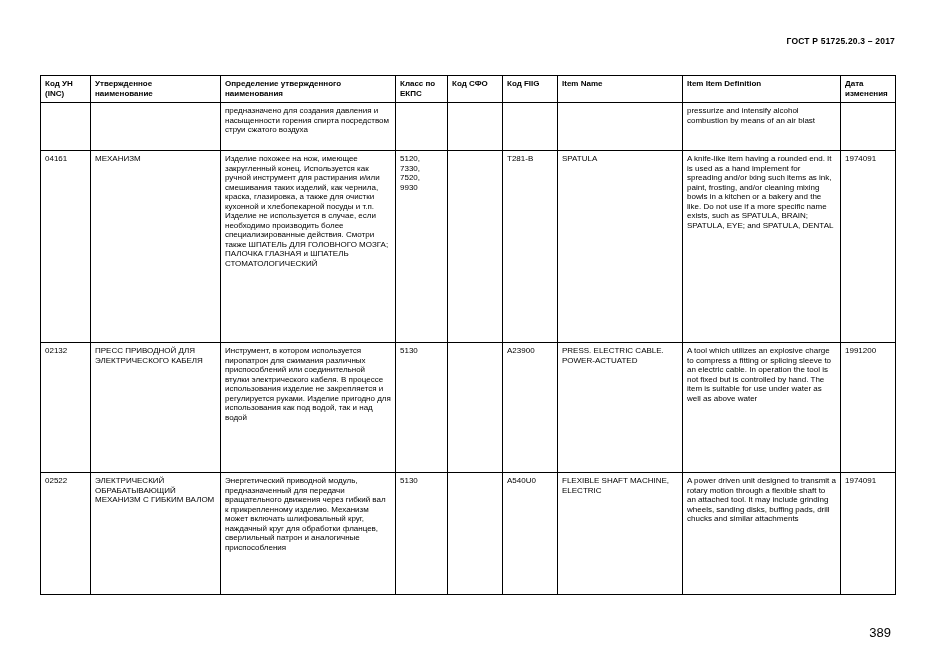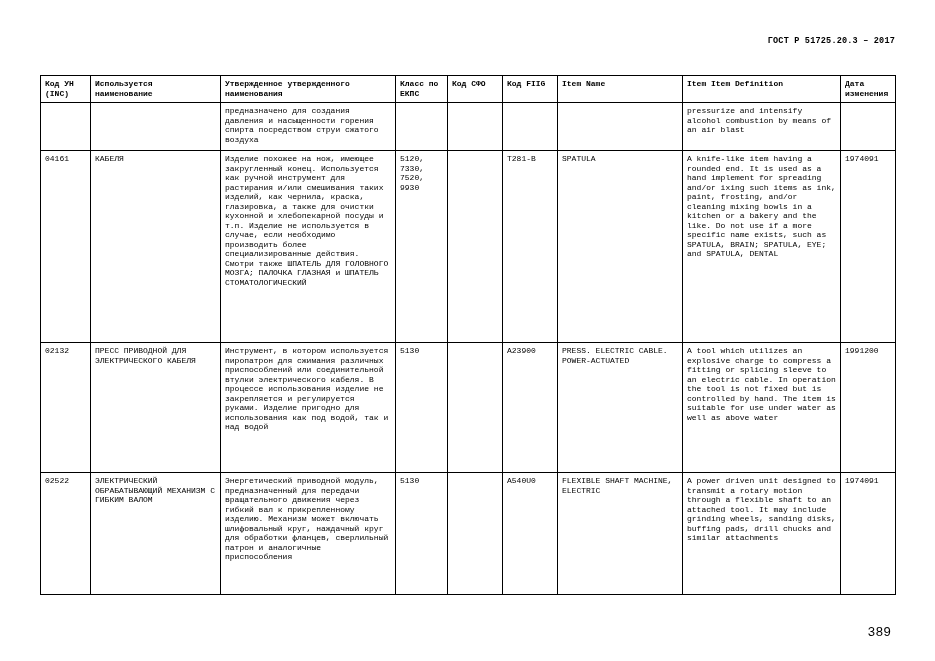--- a/index.html
+++ b/index.html
@@ -3,21 +3,21 @@
 <meta charset="utf-8">
 <style>
   * { margin: 0; padding: 0; box-sizing: border-box; }
   html, body { background: #e8e8e8; }
   .page {
     position: relative;
     width: 935px;
     height: 661px;
     margin: 0 auto;
     background: #ffffff;
-    font-family: Liberation Mono, monospace;
+    font-family: Liberation Sans, sans-serif;
     color: #000;
     overflow: hidden;
   }
   .doc-header {
     position: absolute;
     top: 36px;
     right: 40px;
     font-size: 8.5px;
     font-weight: bold;
     letter-spacing: 0.2px;
@@ -71,23 +71,23 @@
       <col style="width:55px">
       <col style="width:55px">
       <col style="width:125px">
       <col style="width:158px">
       <col style="width:55px">
     </colgroup>
     <thead>
       <tr class="r-head">
         <th>Код УН
 (INC)</th>
-        <th>Используется
+        <th>Утвержденное
 наименование</th>
-        <th>Утвержденное утвержденного
+        <th>Определение утвержденного
 наименования</th>
         <th>Класс по
 ЕКПС</th>
         <th>Код СФО</th>
         <th>Код FIIG</th>
         <th>Item Name</th>
         <th>Item Item Definition</th>
         <th>Дата
 изменения</th>
       </tr>
@@ -99,21 +99,21 @@
         <td>предназначено для создания давления и насыщенности горения спирта посредством струи сжатого воздуха</td>
         <td></td>
         <td></td>
         <td></td>
         <td></td>
         <td>pressurize and intensify alcohol combustion by means of an air blast</td>
         <td></td>
       </tr>
       <tr class="r1">
         <td>04161</td>
-        <td>КАБЕЛЯ</td>
+        <td>МЕХАНИЗМ</td>
         <td>Изделие похожее на нож, имеющее закругленный конец. Используется как ручной инструмент для растирания и/или смешивания таких изделий, как чернила, краска, глазировка, а также для очистки кухонной и хлебопекарной посуды и т.п. Изделие не используется в случае, если необходимо производить более специализированные действия. Смотри также ШПАТЕЛЬ ДЛЯ ГОЛОВНОГО МОЗГА; ПАЛОЧКА ГЛАЗНАЯ и ШПАТЕЛЬ СТОМАТОЛОГИЧЕСКИЙ</td>
         <td>5120,
 7330,
 7520,
 9930</td>
         <td></td>
         <td>T281-B</td>
         <td>SPATULA</td>
         <td>A knife-like item having a rounded end. It is used as a hand implement for spreading and/or ixing such items as ink, paint, frosting, and/or cleaning mixing bowls in a kitchen or a bakery and the like. Do not use if a more specific name exists, such as SPATULA, BRAIN; SPATULA, EYE; and SPATULA, DENTAL</td>
         <td>1974091</td>

